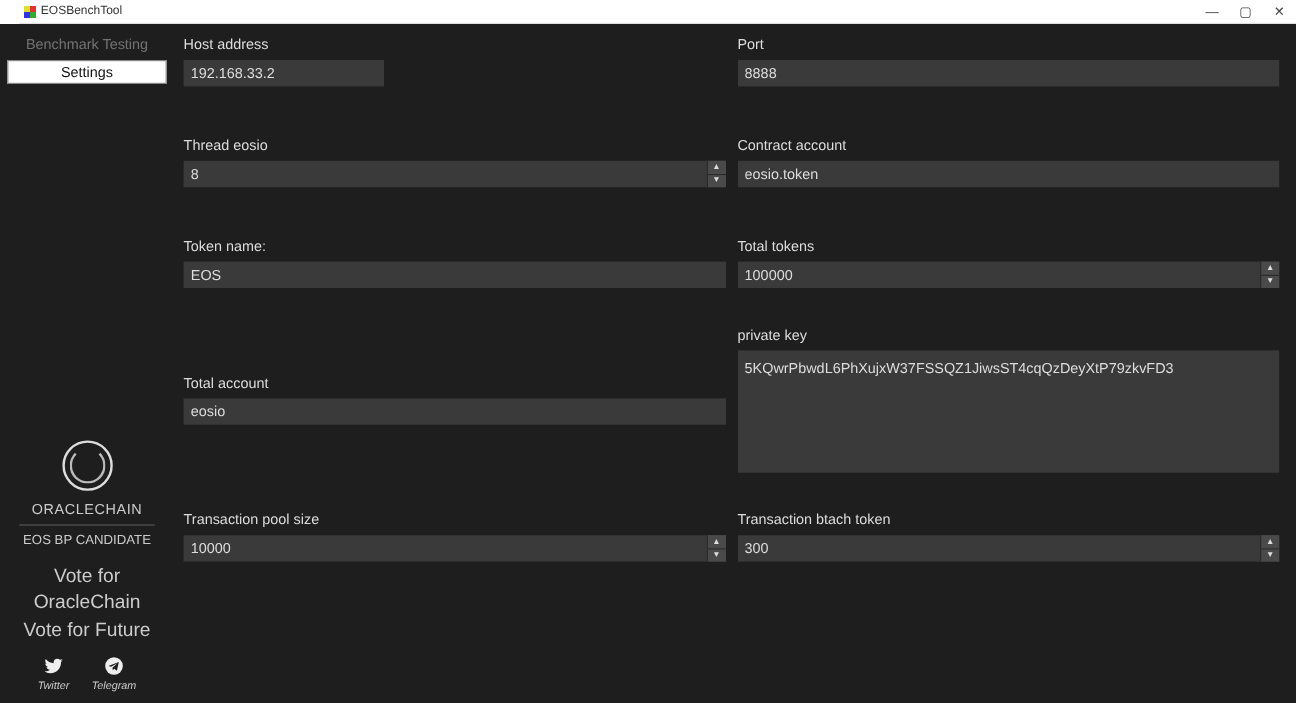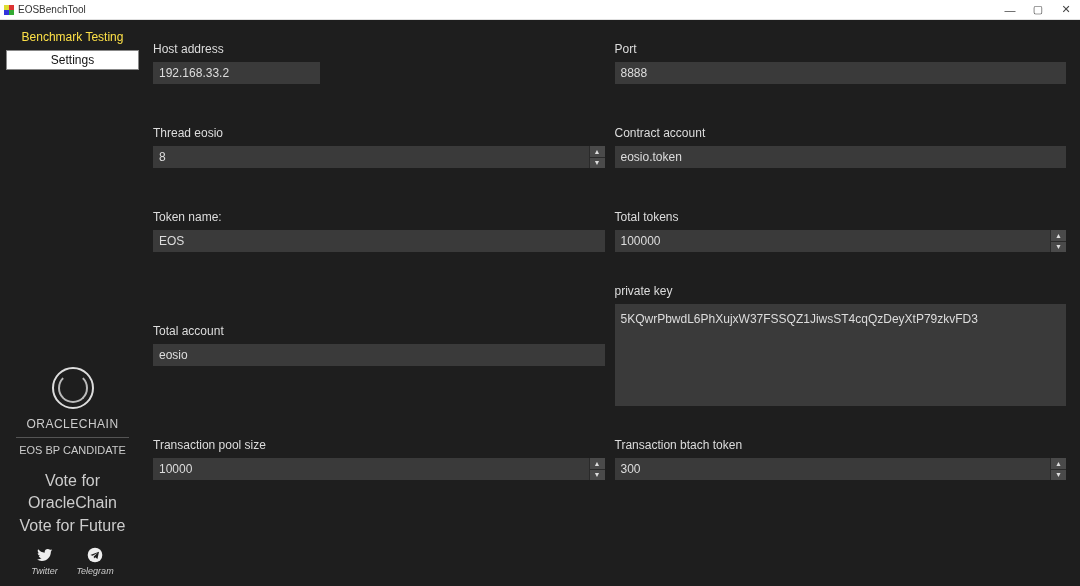--- a/index.html
+++ b/index.html
@@ -9,20 +9,21 @@
   
   .titlebar {
     height: 20px;
     background: #fff;
     display: flex;
     align-items: center;
     font-size: 10px;
     color: #333;
     padding-left: 4px;
     border-bottom: 1px solid #e0e0e0;
+    margin-left: 16px;
   }
   .titlebar .app-icon {
     width: 10px; height: 10px;
     display: inline-block;
     margin-right: 4px;
     background: conic-gradient(#d33 0 25%, #3a3 0 50%, #33d 0 75%, #dd3 0 100%);
   }
   .titlebar .spacer { flex: 1; }
   .titlebar .winbtn {
     width: 28px; height: 20px;
@@ -44,21 +45,21 @@
     width: 145px;
     background: #1e1e1e;
     display: flex;
     flex-direction: column;
     padding-top: 6px;
   }
   .sidebar-tab {
     text-align: center;
     padding: 4px 0;
     font-size: 12px;
-    color: #fde047;
+    color: #737373;
   }
   .sidebar-tab.selected {
     background: #fff;
     color: #111;
     margin: 2px 6px;
     border: 1px solid #888;
     padding: 2px 0;
   }
   .sidebar-spacer { flex: 1; }
   .sidebar-bottom {
@@ -236,21 +237,21 @@
               <path fill="#1e1e1e" d="M5 12l13-5-2.3 11-3.4-2.5-1.8 1.8-.4-3.2 6-5.4-7.6 4.3z"></path>
             </svg>
           <span>Telegram</span>
         </div>
       </div>
     </div>
   </div>
 
   <div class="content">
 
-    <div class="row" style="margin-top:14px;align-items:center;">
+    <div class="row" style="margin-top:2px;align-items:center;">
       <div class="field">
         <div class="field-label">Host address</div>
         <div class="caret-wrap">
           <input class="text-input focused" value="192.168.33.2" style="">
         </div>
       </div>
       <div class="field">
         <div class="field-label">Port</div>
         <input class="text-input" value="8888" style="">
       </div>

